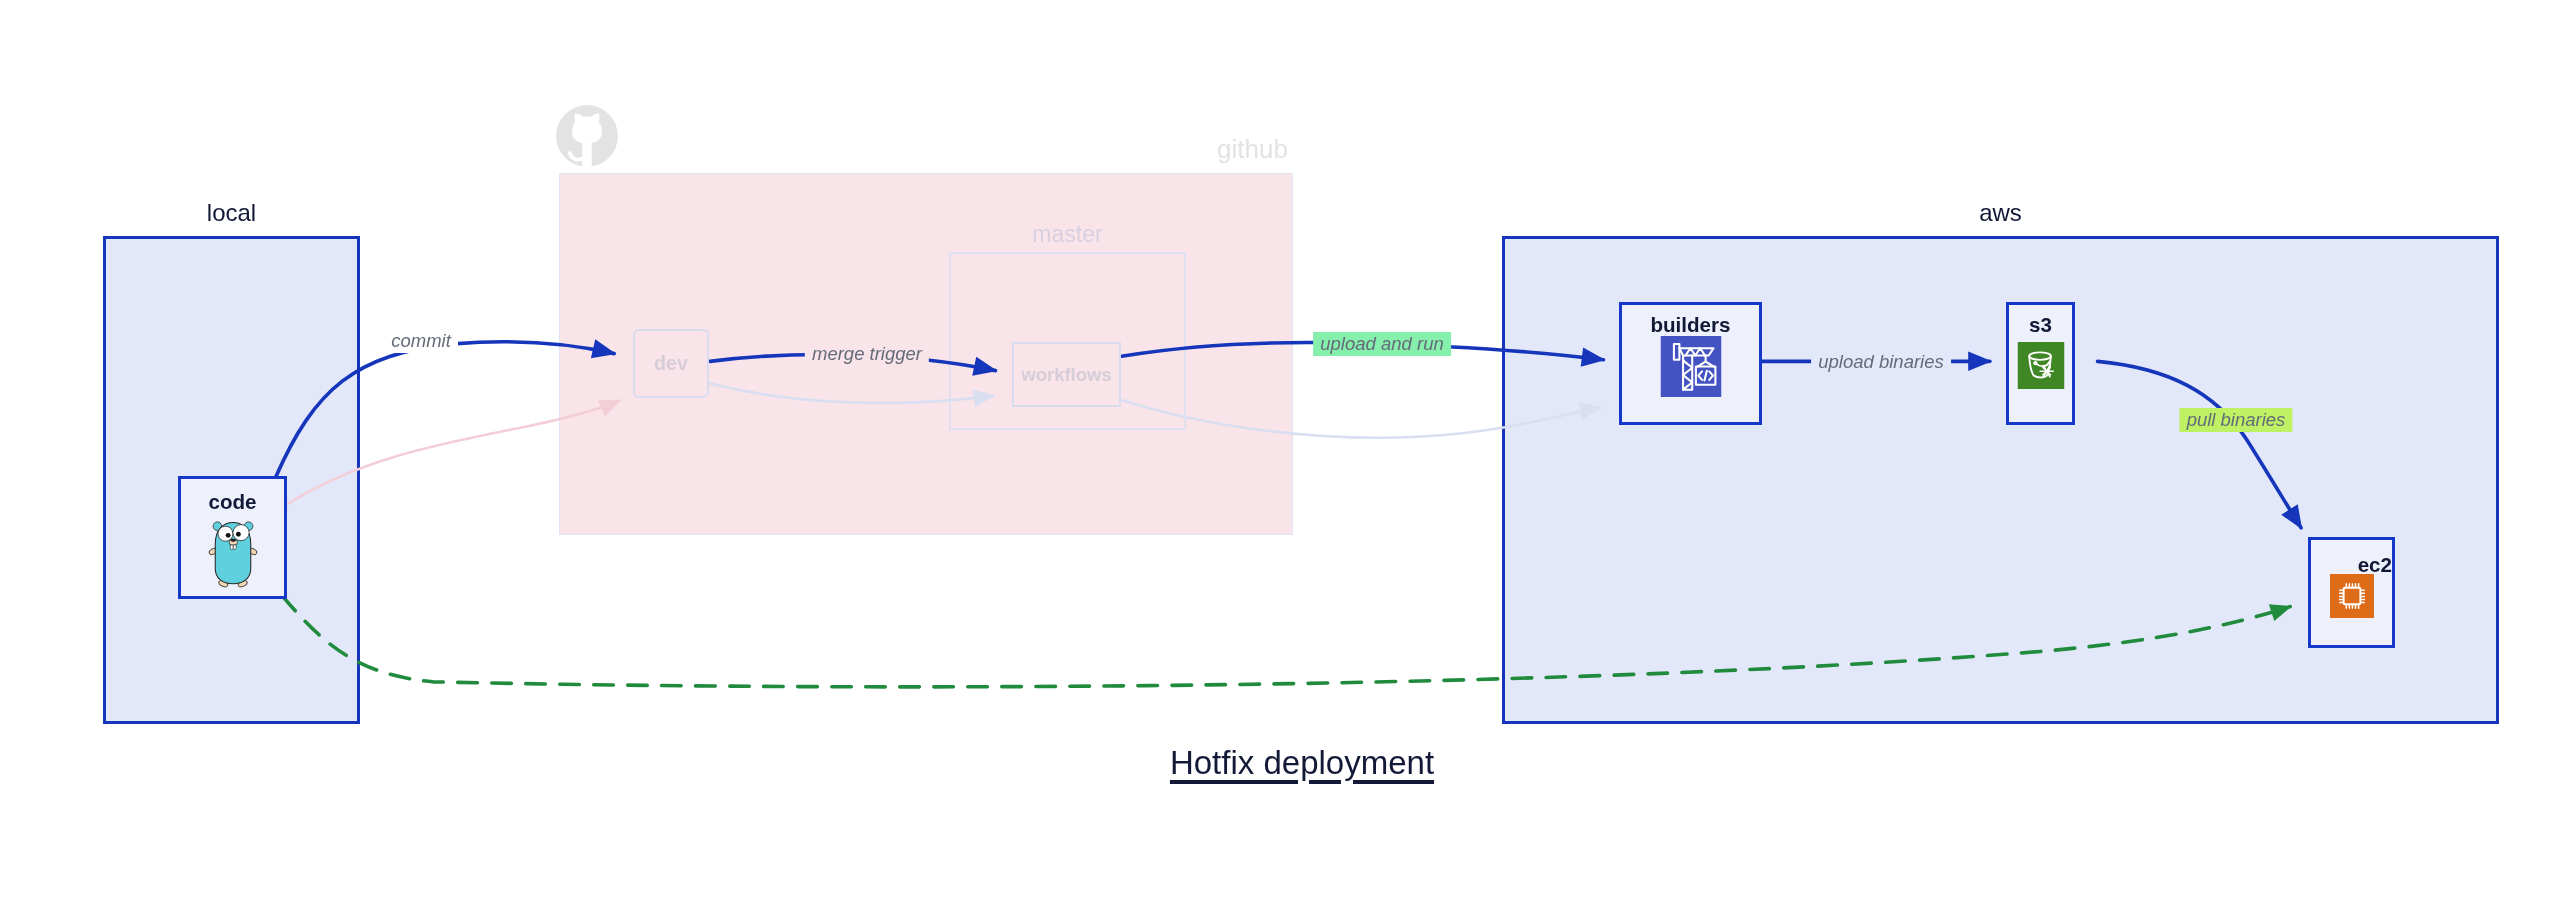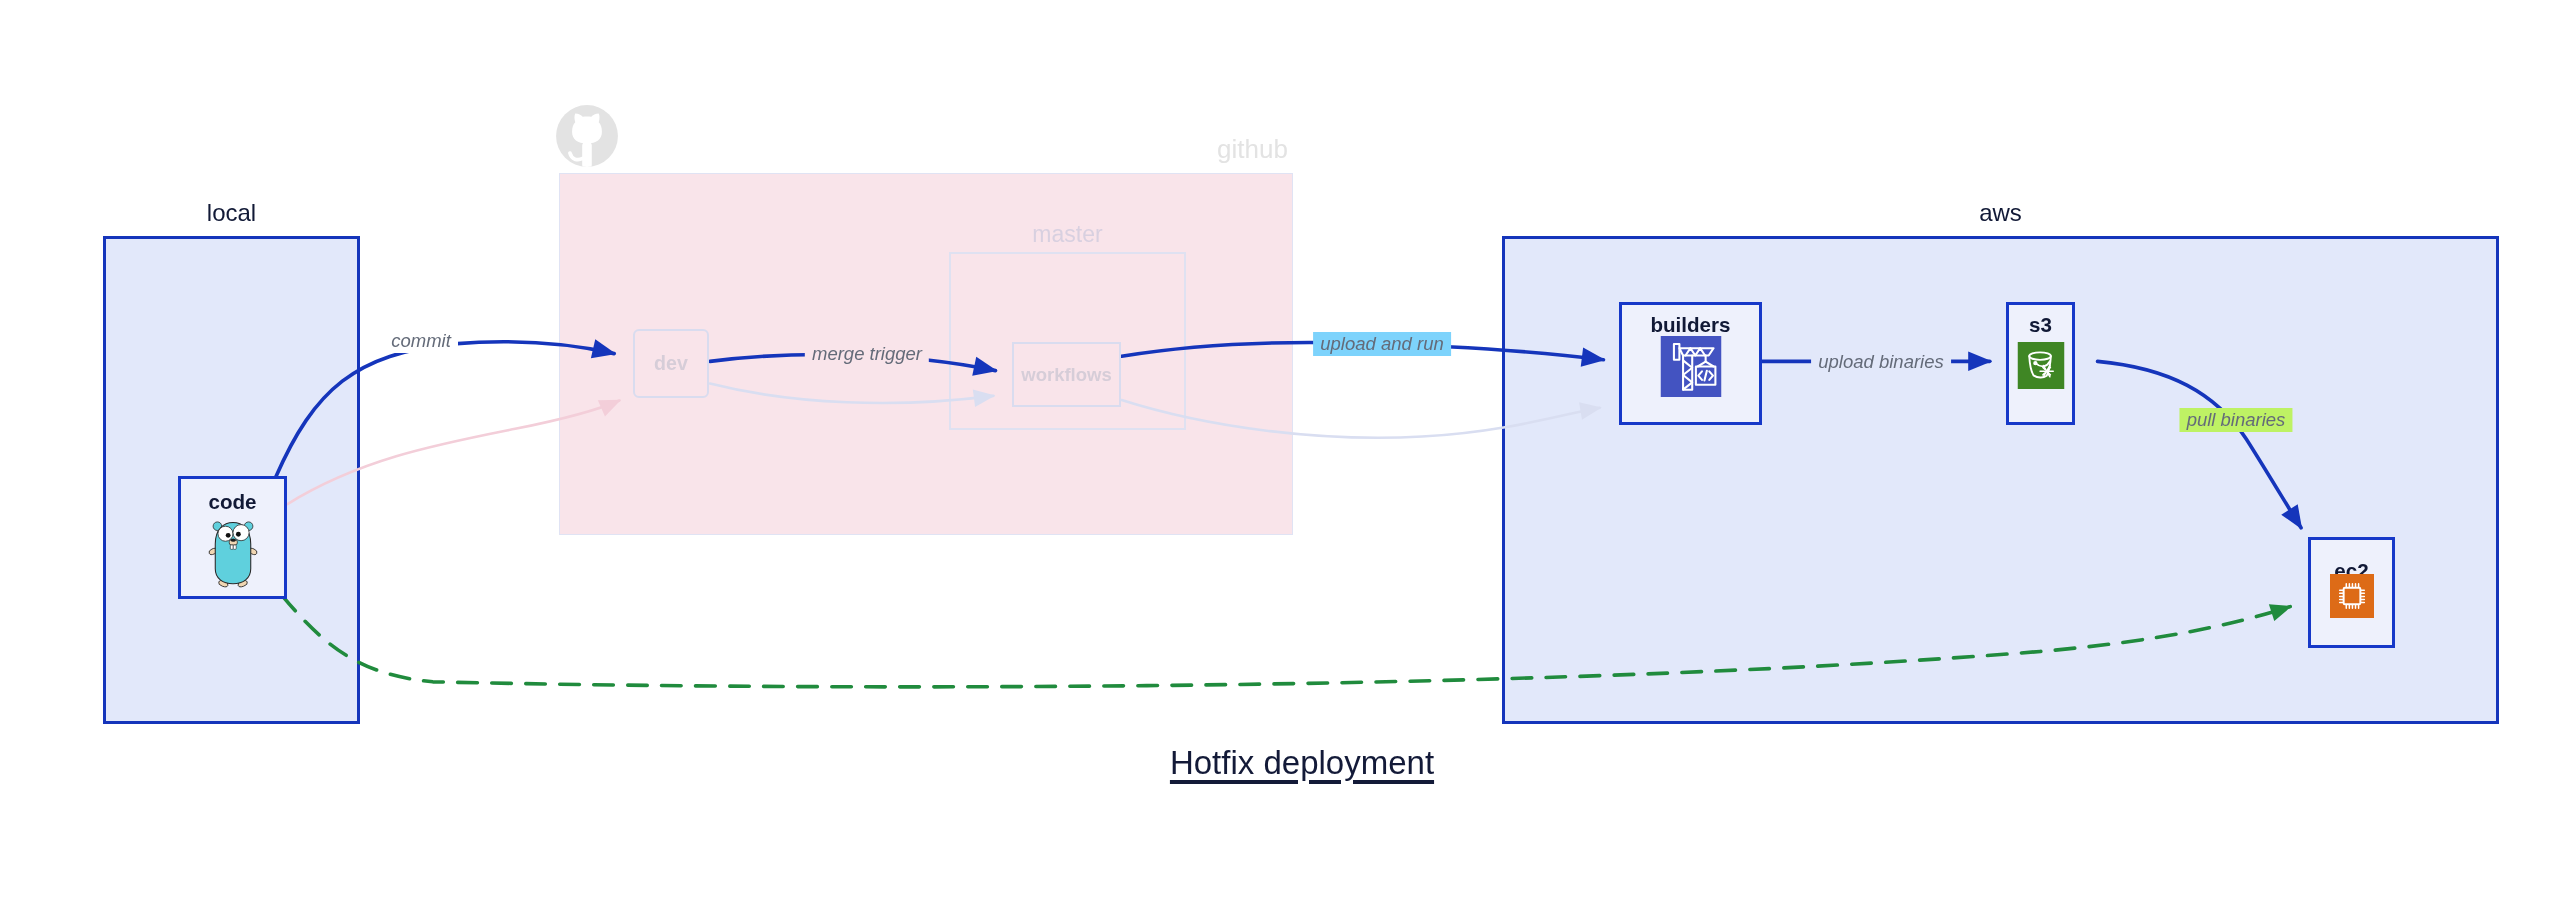--- a/index.html
+++ b/index.html
@@ -94,21 +94,21 @@
 
     <path class="edge-blue" d="M 535 926 C 610 755 690 686 880 667 C 1030 655 1140 674 1192 686" marker-end="url(#m-blue)"></path>
     <path class="edge-blue" d="M 1378 701 C 1540 680 1760 683 1932 719" marker-end="url(#m-blue)"></path>
     <path class="edge-blue" d="M 2177 691 C 2320 668 2480 661 2640 666 C 2820 671 3000 684 3112 698" marker-end="url(#m-blue)"></path>
     <path class="edge-blue" d="M 3405 701 L 3862 701" marker-end="url(#m-blue)"></path>
     <path class="edge-blue" d="M 4071 701 C 4210 714 4300 762 4360 852 C 4402 918 4442 986 4466 1024" marker-end="url(#m-blue)"></path>
   </svg>
 
   <div class="edge-label" style="left:421px;top:341px;background:#ffffff;">commit</div>
   <div class="edge-label" style="left:867px;top:354px;background:#f9e4ea;">merge trigger</div>
-  <div class="edge-label" style="left:1382px;top:344px;background:#7dd3fc;">upload and run</div>
+  <div class="edge-label" style="left:1382px;top:344px;background:#86efac;">upload and run</div>
   <div class="edge-label" style="left:1881px;top:362px;background:#e2e8fa;">upload binaries</div>
   <div class="edge-label" style="left:2236px;top:420px;background:#bef264;">pull binaries</div>
 
   <div class="node-faded" style="left:633px;top:329px;width:76px;height:69px;border-radius:6px;">
     <div class="flabel">dev</div>
   </div>
   <div class="node-faded" style="left:1012px;top:342px;width:109px;height:65px;">
     <div class="flabel" style="font-size:18.5px;">workflows</div>
   </div>
 
@@ -169,21 +169,21 @@
         <line x1="69" y1="50" x2="55" y2="74"></line>
         <line x1="58" y1="58" x2="54" y2="54"></line>
         <line x1="66" y1="58" x2="70" y2="54"></line>
         <line x1="58" y1="66" x2="54" y2="70"></line>
         <line x1="66" y1="66" x2="70" y2="70"></line>
       </g>
     </svg>
   </div>
 
   <div class="node" style="left:2308px;top:537px;width:87px;height:111px;">
-    <div class="nlabel" style="top:19px;">ec2</div>
+    <div class="nlabel" style="top:13px;text-align:right;">ec2</div>
     <svg class="icon" style="top:34px;" width="44" height="44" viewBox="0 0 100 100">
       <rect x="0" y="0" width="100" height="100" fill="#dd6b17"></rect>
       <rect x="31" y="31" width="38" height="38" rx="3" stroke="#ffffff" stroke-width="4.5" fill="none"></rect>
       <g stroke="#ffffff" stroke-width="3.4" stroke-linecap="round">
         <path d="M37 22 V29 M44 22 V29 M51 22 V29 M58 22 V29 M65 22 V29"></path>
         <path d="M37 71 V78 M44 71 V78 M51 71 V78 M58 71 V78 M65 71 V78"></path>
         <path d="M22 37 H29 M22 44 H29 M22 51 H29 M22 58 H29 M22 65 H29"></path>
         <path d="M71 37 H78 M71 44 H78 M71 51 H78 M71 58 H78 M71 65 H78"></path>
       </g>
     </svg>

